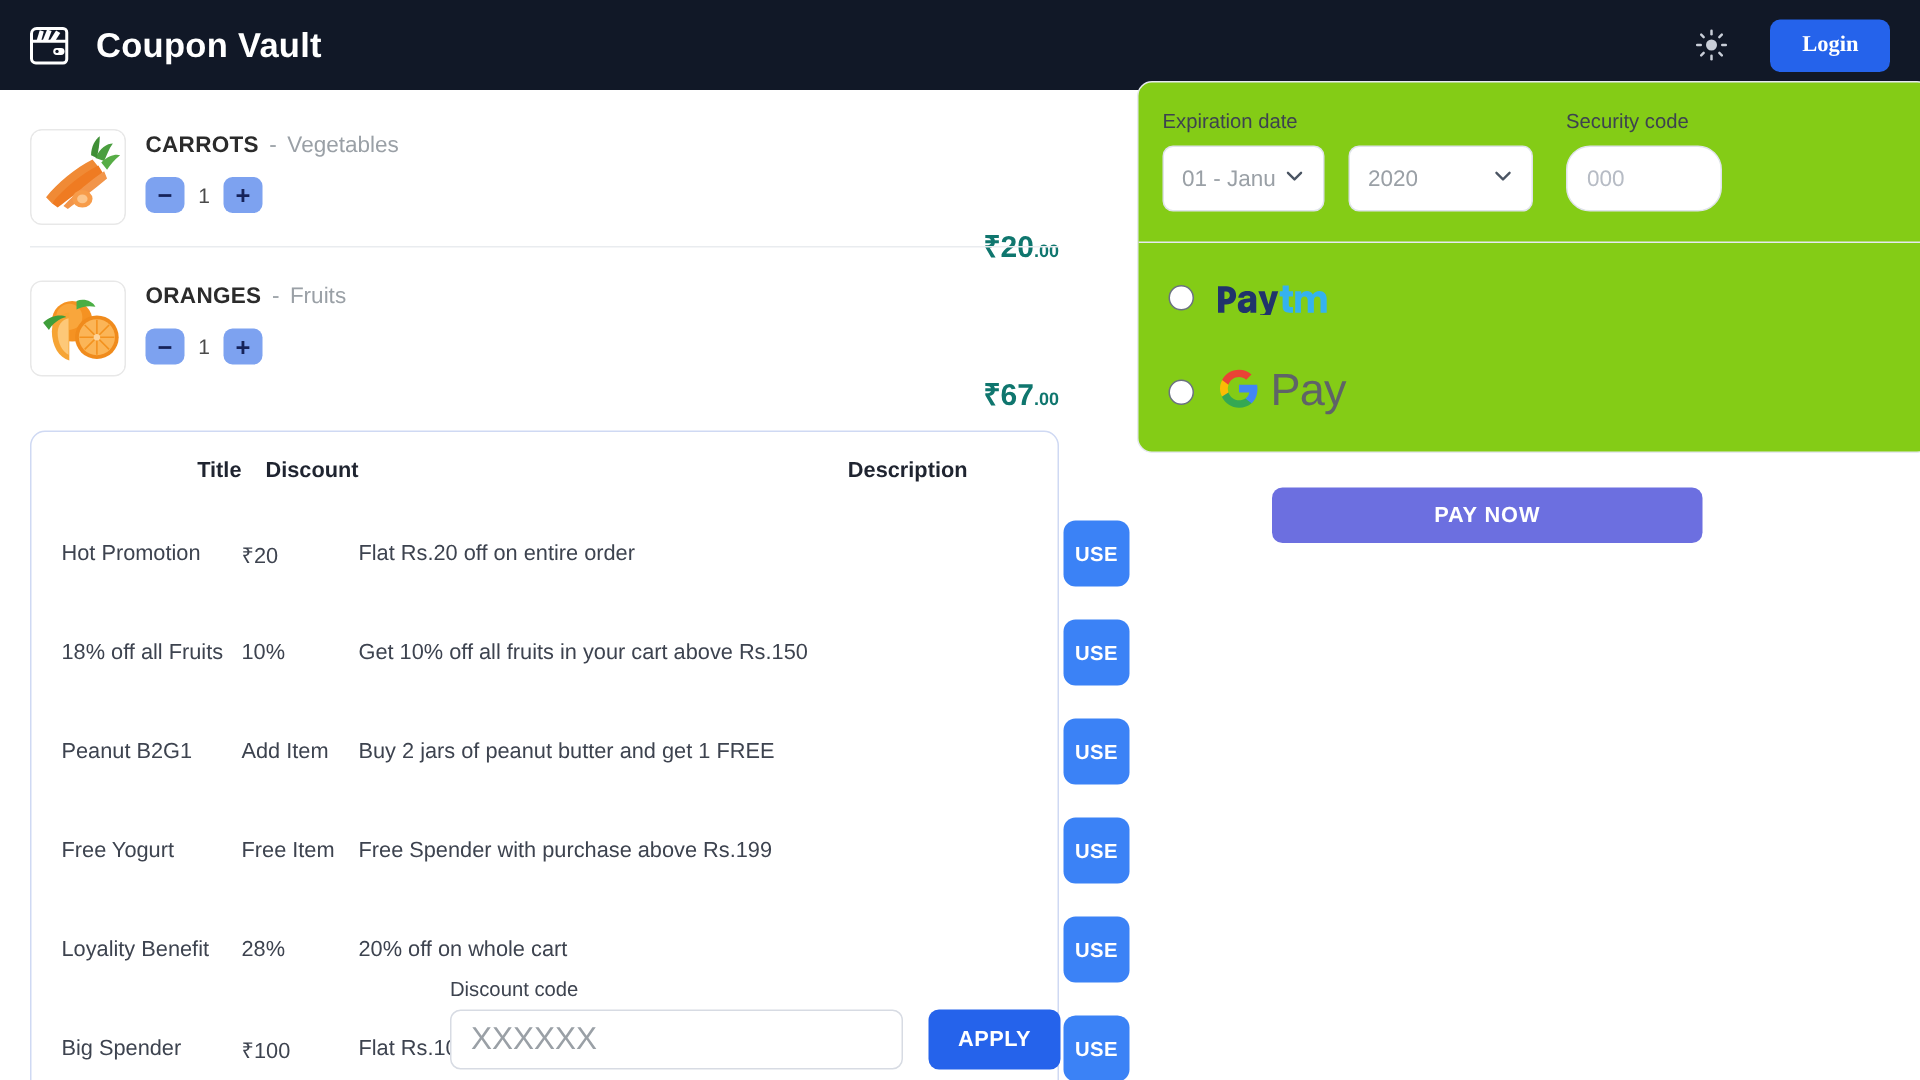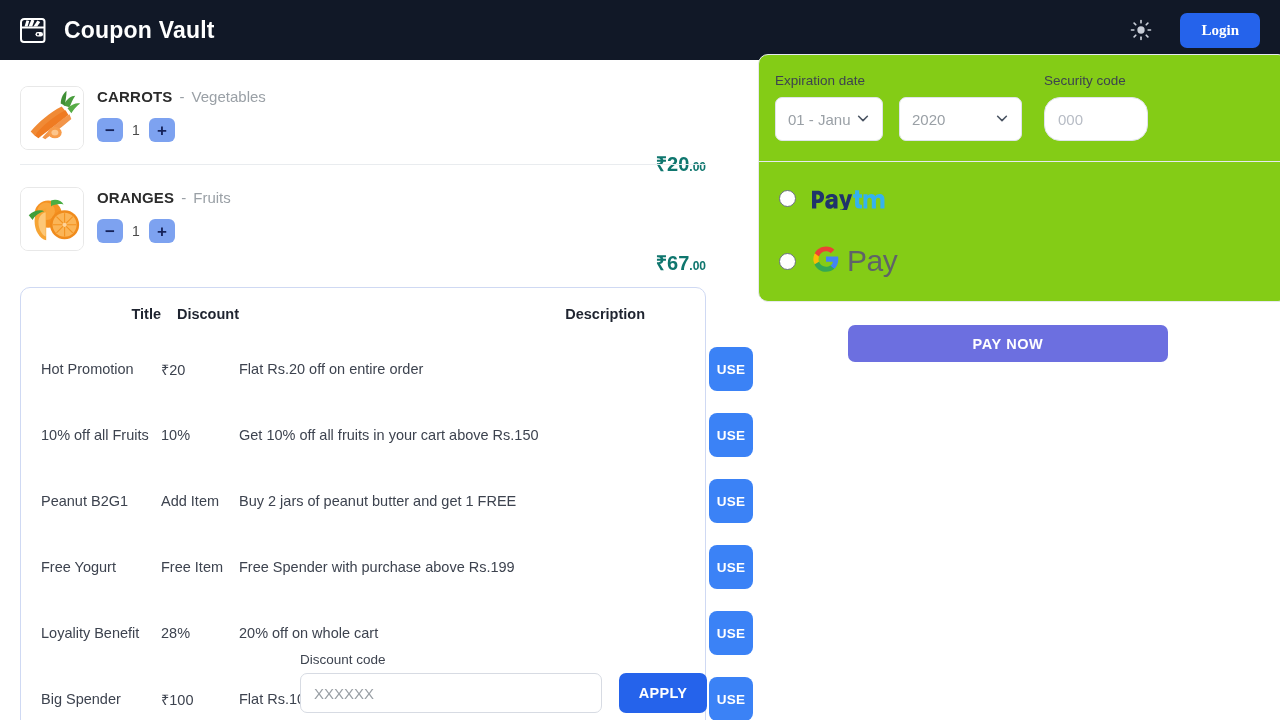--- a/index.html
+++ b/index.html
@@ -136,21 +136,21 @@
     position: absolute; left: 300px; top: 652px;
     width: 410px;
   }
   .discount-label {
     font-size: 13.5px; color: #3d434f; margin-bottom: 6px;
   }
   .discount-row { display: flex; align-items: stretch; gap: 17px; }
   .discount-input {
     width: 302px; height: 40px;
     border: 1px solid #d7dbe3; border-radius: 7px;
-    padding: 0 13px; font-size: 15px; color: #333;
+    padding: 0 13px; font-size: 21px; color: #333;
     font-family: "Liberation Sans", sans-serif;
     background: #fff;
   }
   .discount-input::placeholder { color: #9aa0a6; }
   .apply-btn {
     width: 88px; height: 40px;
     background: #2563eb; color: #fff;
     border: none; border-radius: 7px;
     font-family: "Liberation Sans", sans-serif;
     font-size: 14.5px; font-weight: 700; letter-spacing: .3px;
@@ -208,21 +208,21 @@
     width: 17px; height: 17px; flex: 0 0 17px;
     border: 1.6px solid #6b7280; border-radius: 50%;
     background: #fff;
   }
   .paytm-logo { font-size: 0; line-height: 0; }
   .gpay-logo { display: flex; align-items: center; gap: 7px; }
   .gpay-text { font-size: 30px; color: #5f6368; letter-spacing: -.5px; }
 
   .pay-now-btn {
     position: absolute; left: 848px; top: 325px;
-    width: 320px; height: 37px;
+    width: 287px; height: 37px;
     background: #6c6fe0; color: #fff;
     border: none; border-radius: 7px;
     font-family: "Liberation Sans", sans-serif;
     font-size: 14.5px; font-weight: 700; letter-spacing: .6px;
     cursor: pointer;
   }
 </style>
 </head>
 <body>
 
@@ -342,21 +342,21 @@
         </tr>
       </thead>
       <tbody>
         <tr>
           <td class="c-title">Hot Promotion</td>
           <td class="c-disc">₹20</td>
           <td class="c-desc">Flat Rs.20 off on entire order</td>
           <td class="c-act"><button class="use-btn">USE</button></td>
         </tr>
         <tr>
-          <td class="c-title">10% off all Fruits</td>
+          <td class="c-title">18% off all Fruits</td>
           <td class="c-disc">10%</td>
           <td class="c-desc">Get 10% off all fruits in your cart above Rs.150</td>
           <td class="c-act"><button class="use-btn">USE</button></td>
         </tr>
         <tr>
           <td class="c-title">Peanut B2G1</td>
           <td class="c-disc">Add Item</td>
           <td class="c-desc">Buy 2 jars of peanut butter and get 1 FREE</td>
           <td class="c-act"><button class="use-btn">USE</button></td>
         </tr>

